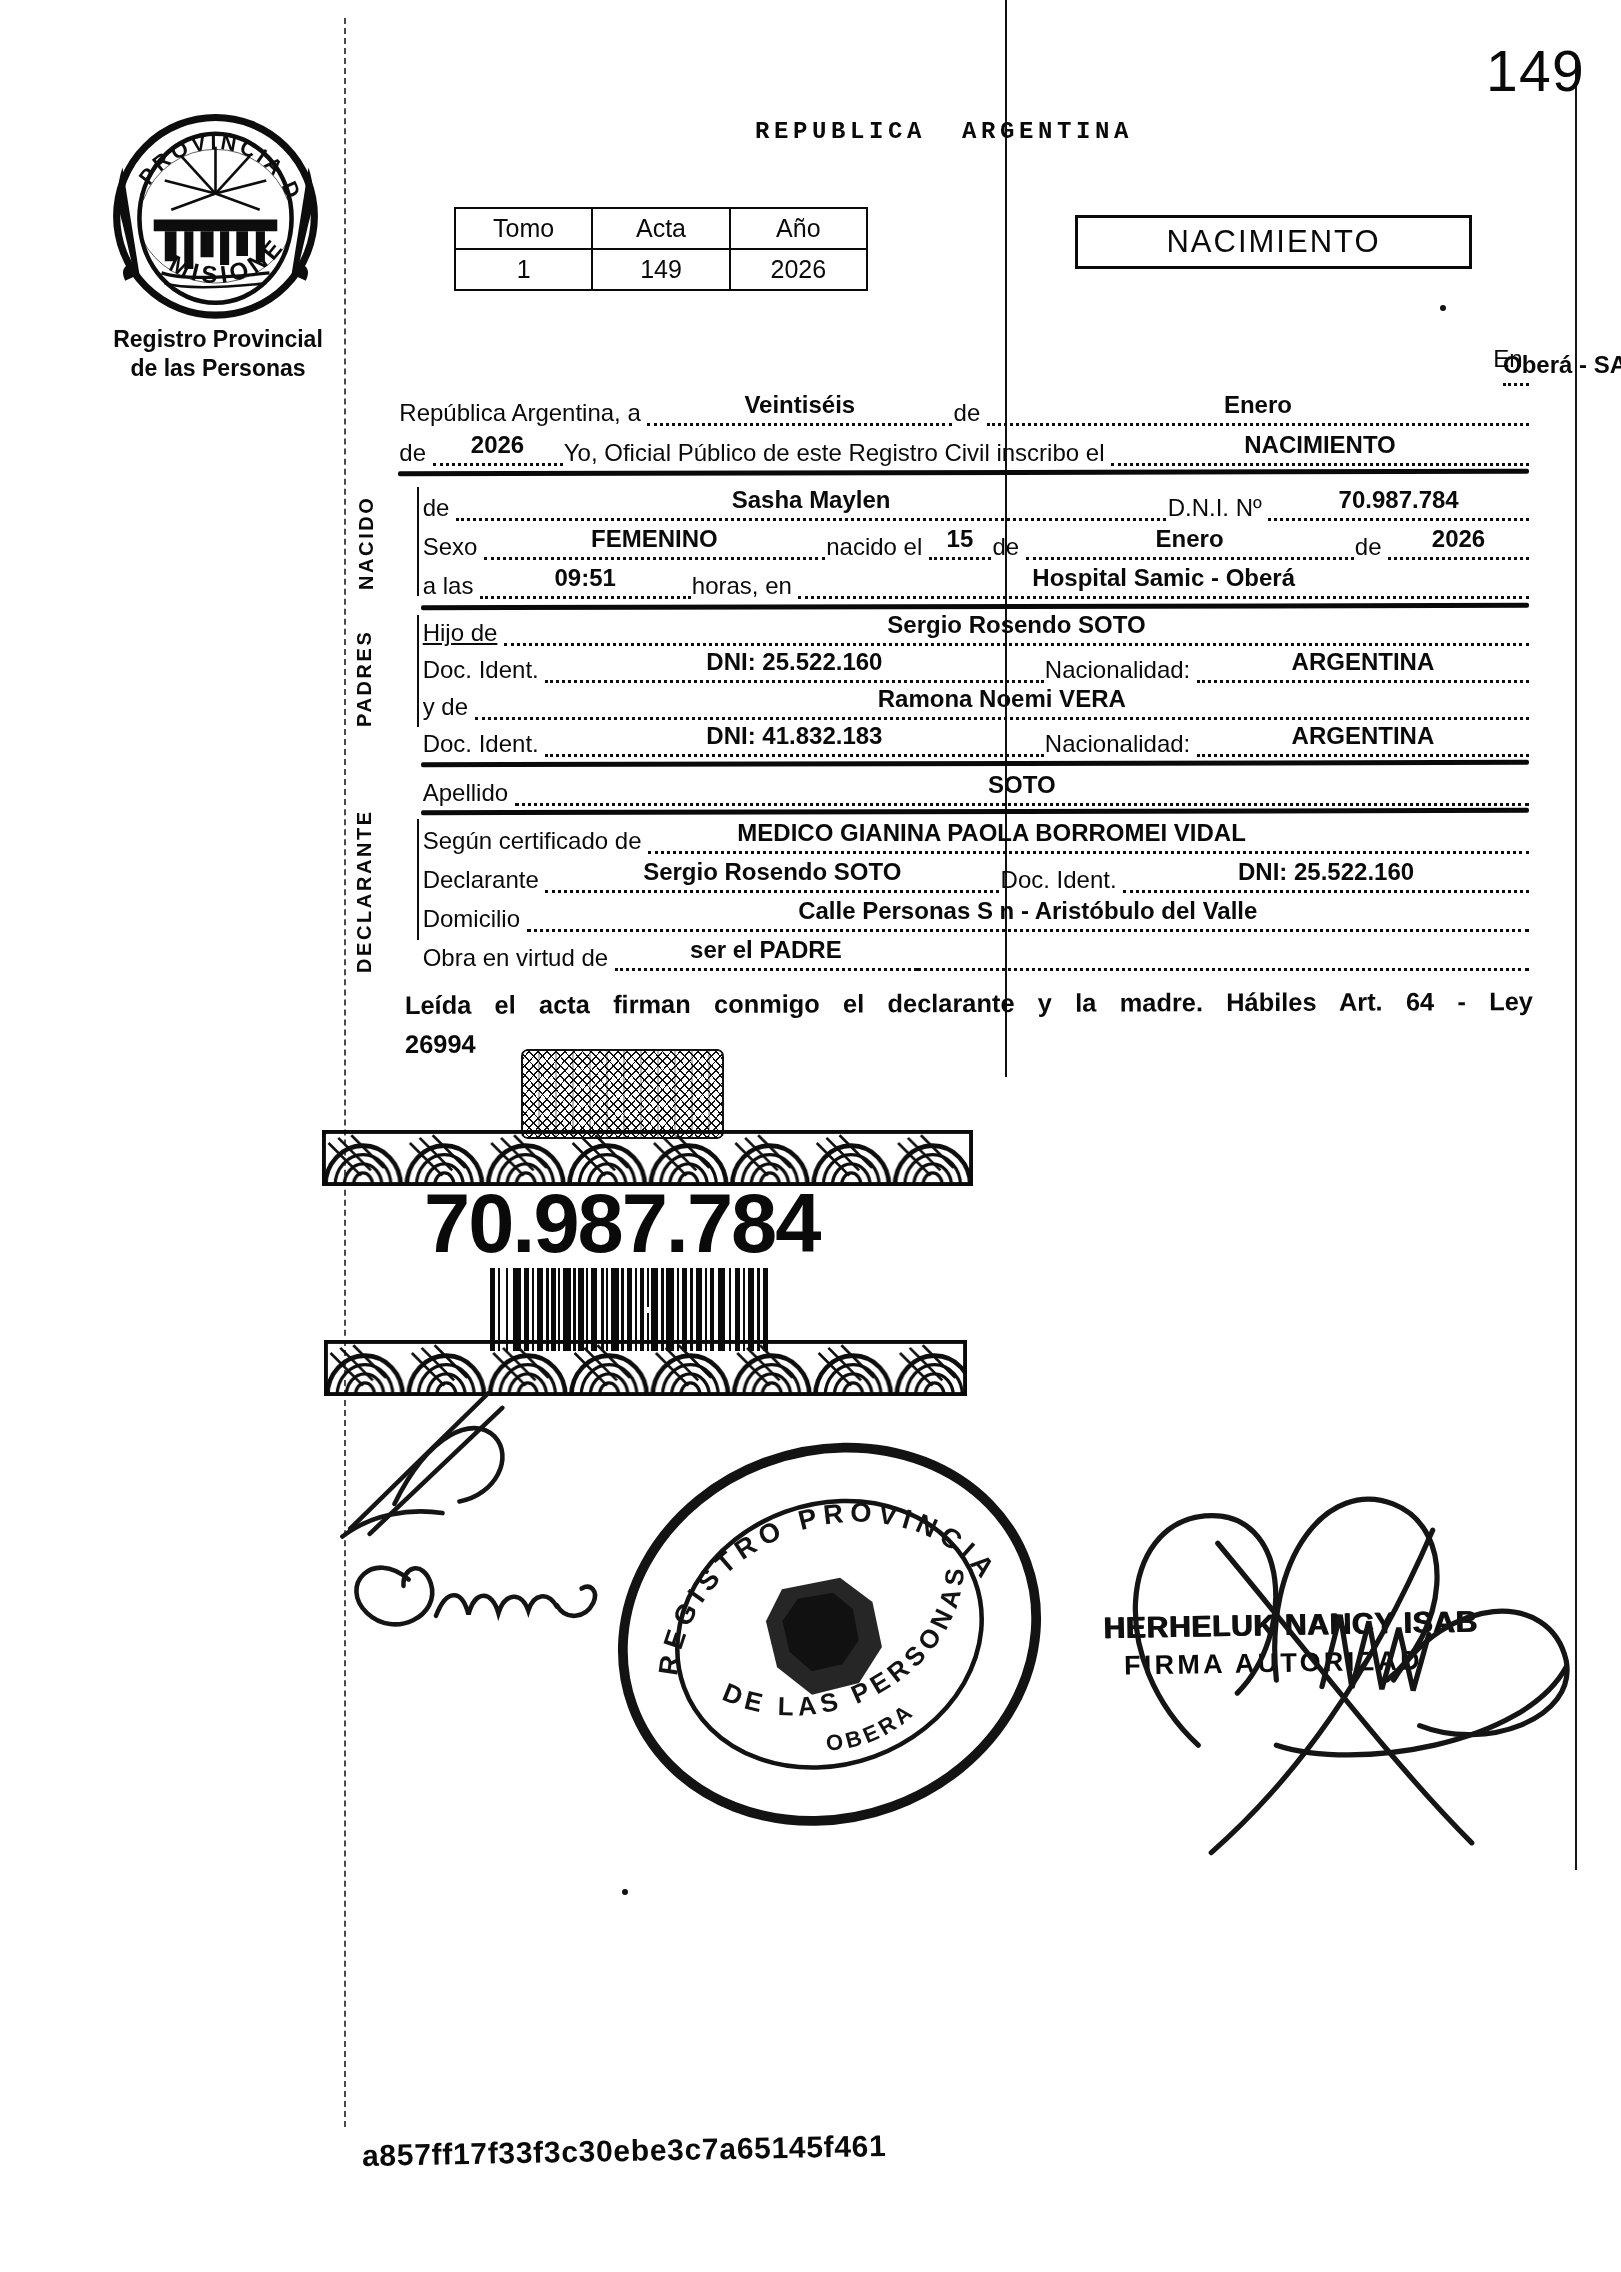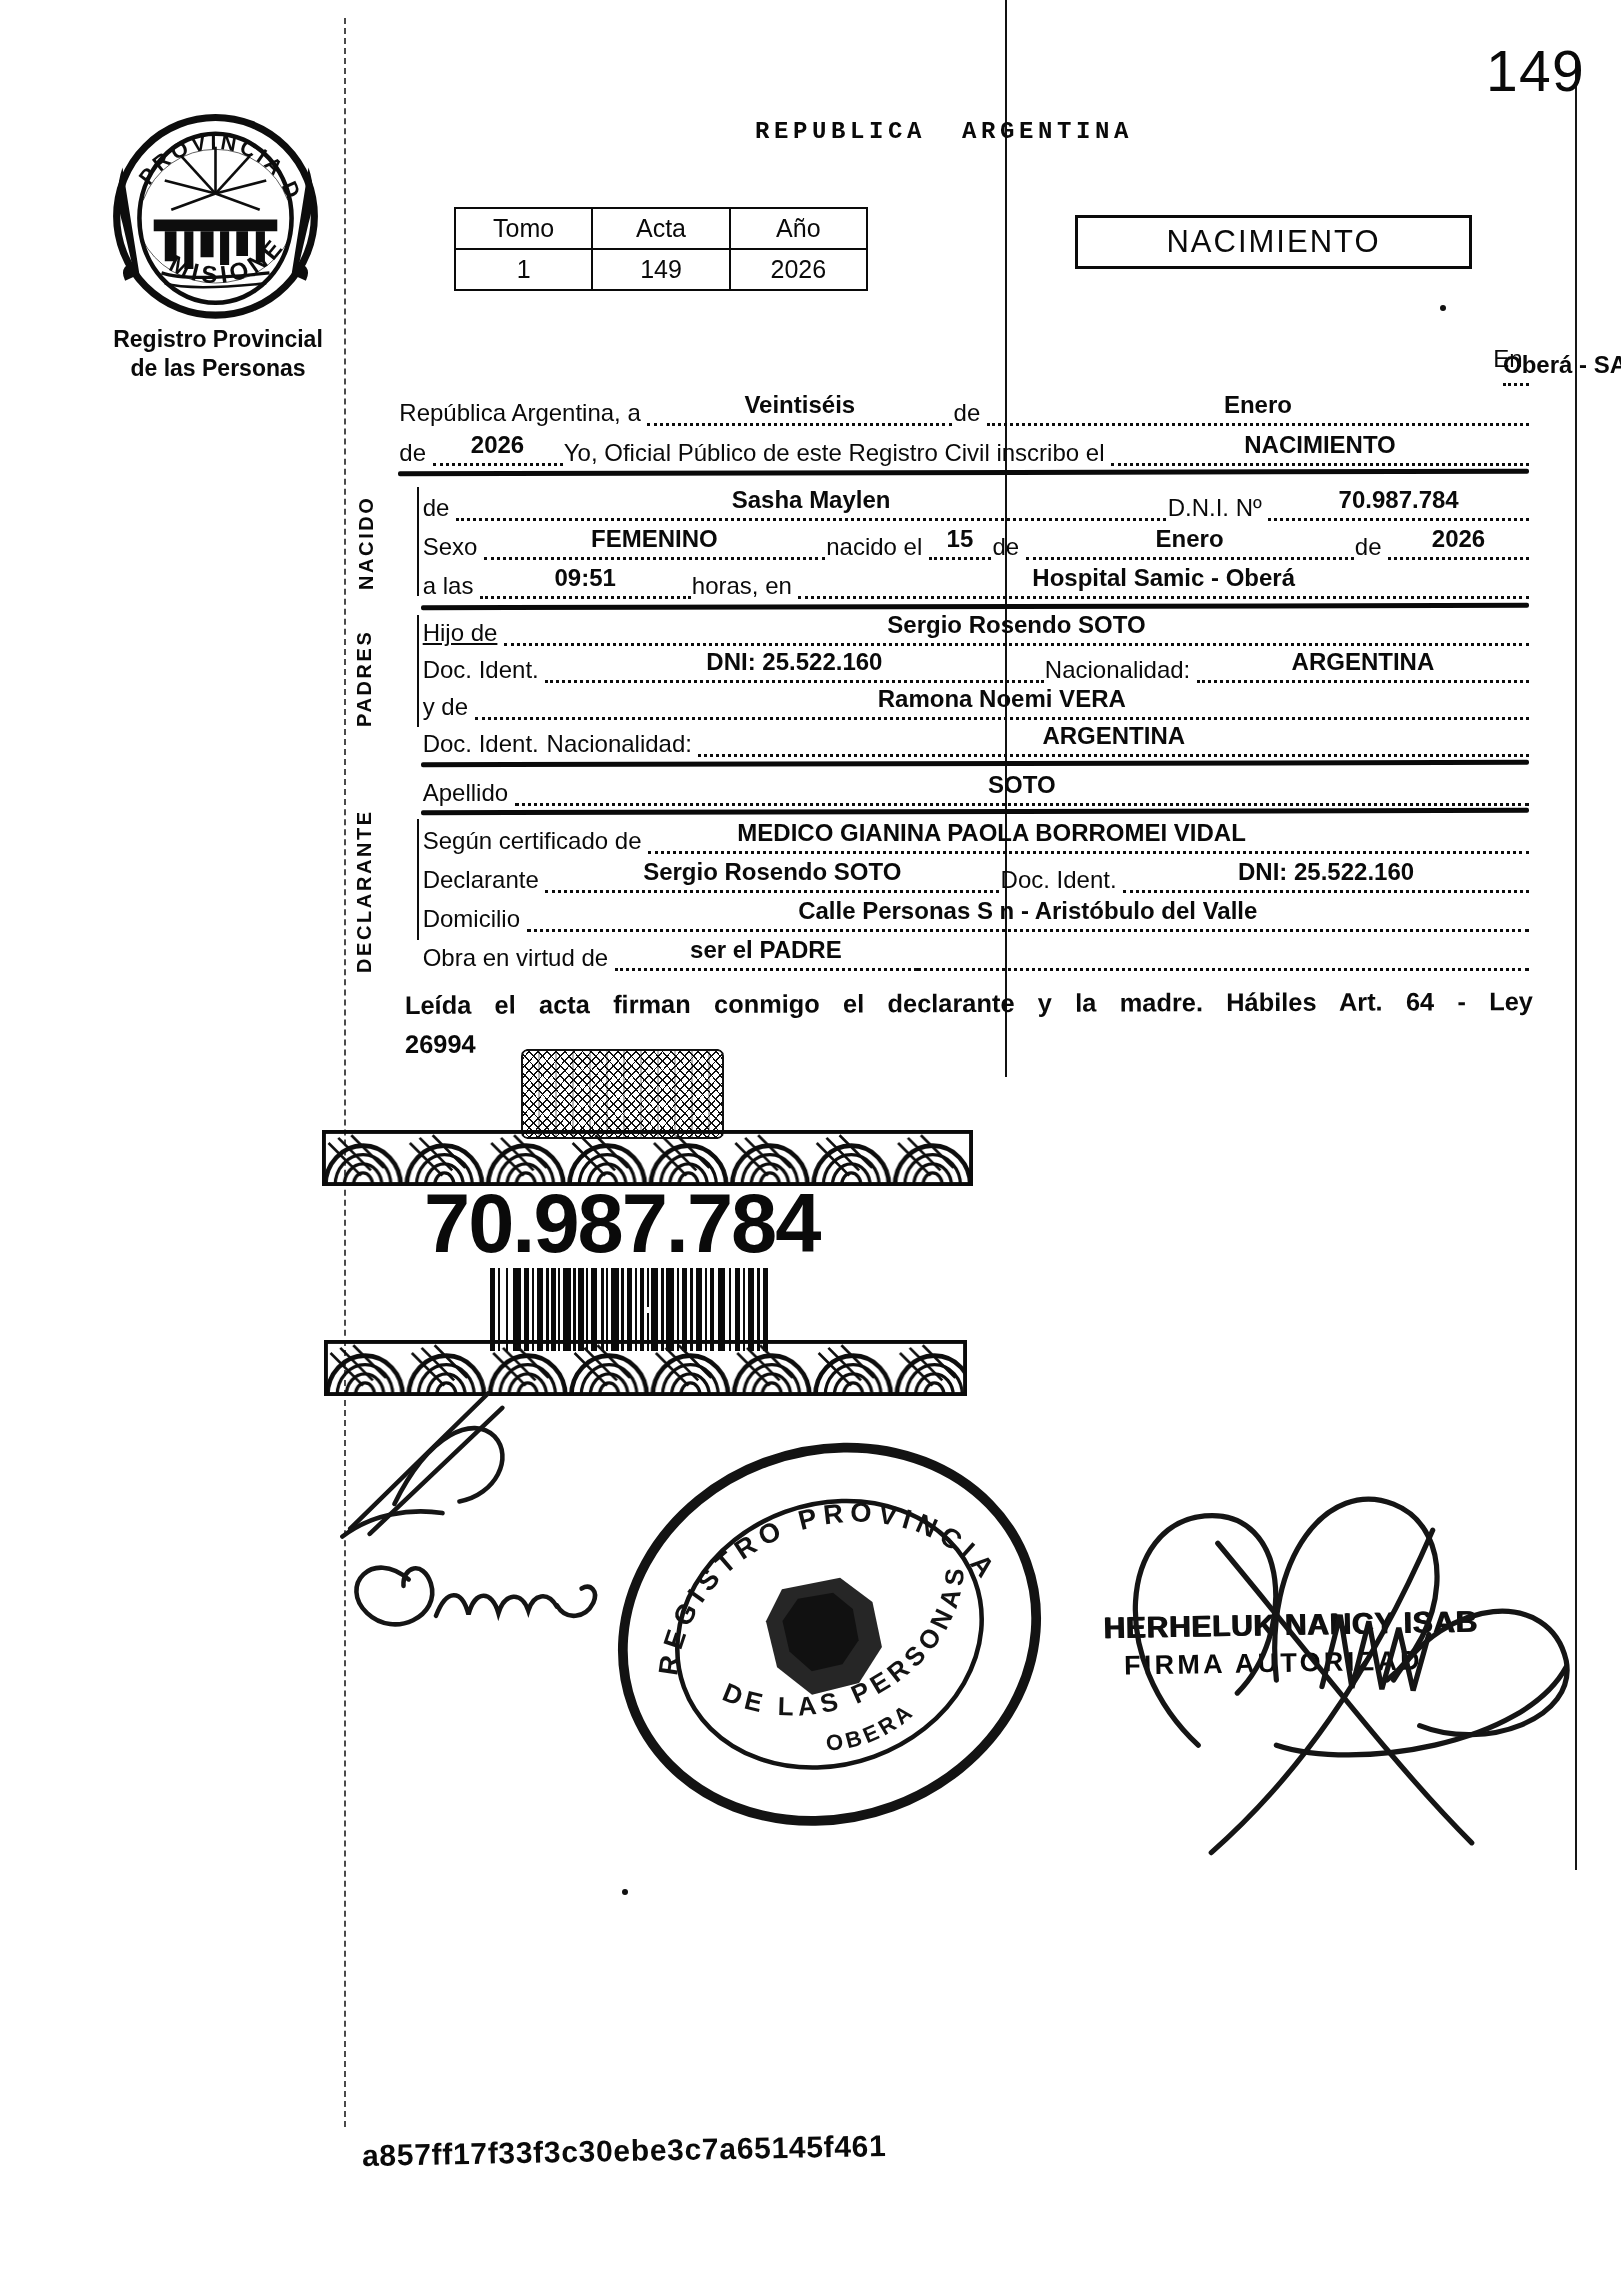--- a/index.html
+++ b/index.html
@@ -223,20 +223,23 @@
         </span>
     </div>
     <div class="row" style="height:37px;">
       <span class="lbl">y de</span>
       <span class="seg" style="flex:1 1 0;">
           <span class="val">Ramona Noemi VERA</span>
         </span>
     </div>
     <div class="row" style="height:37px;">
       <span class="lbl">Doc. Ident.</span>
+      <span class="seg" style="flex:840 1 0;">
+          <span class="val">DNI: 41.832.183</span>
+        </span>
       <span class="lbl">Nacionalidad:</span>
       <span class="seg" style="flex:560 1 0;">
           <span class="val">ARGENTINA</span>
         </span>
     </div>
     <div class="secline" style="margin-top:3.9px;"></div>
   </div>
 
   <div class="sec" style="top:768px;padding-left:23.4px;box-sizing:border-box;">
     <div class="row" style="height:38px;">

